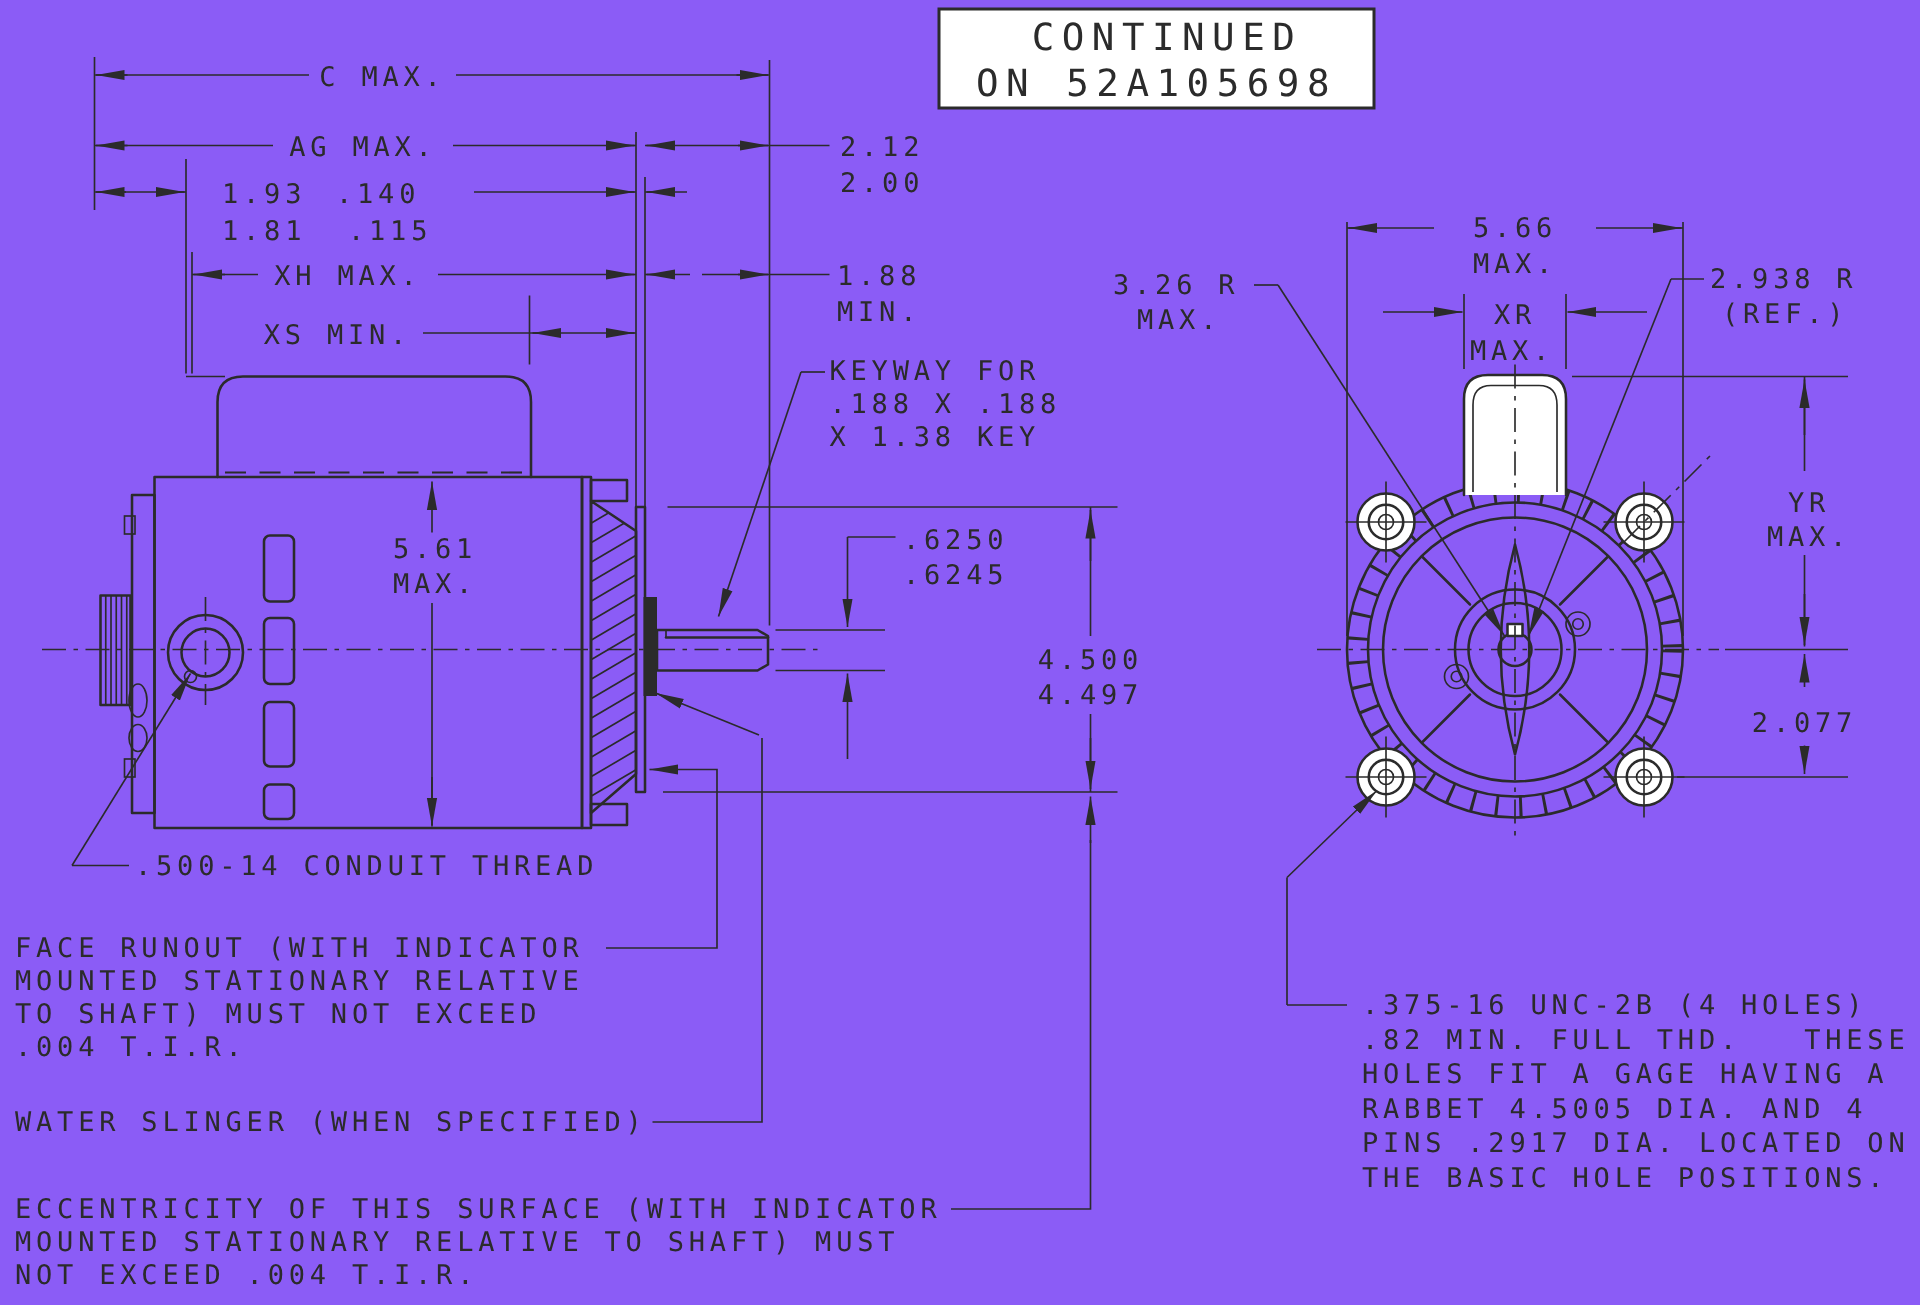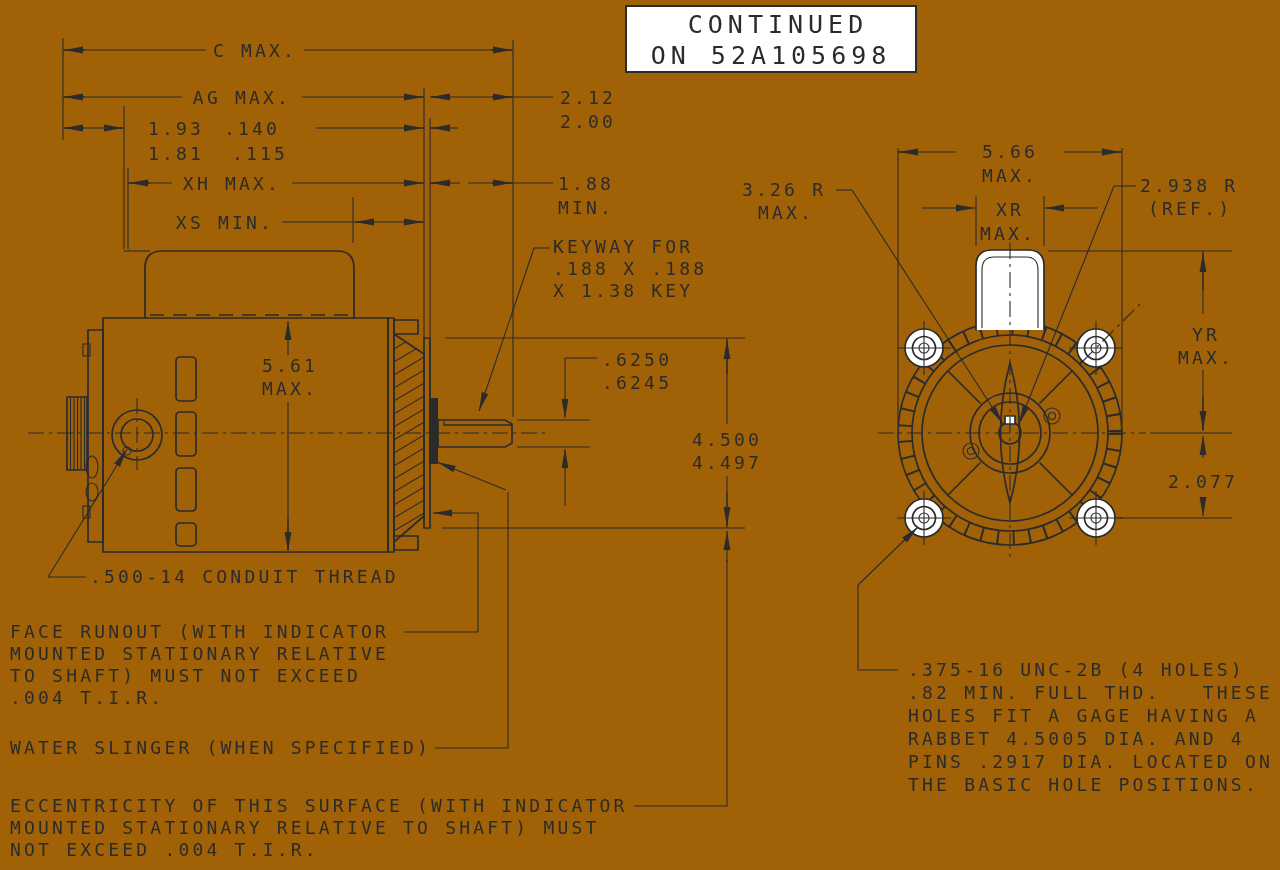--- a/index.html
+++ b/index.html
@@ -1,16 +1,16 @@
 <!DOCTYPE html>
 <html><head>
 <meta charset="utf-8">
 <style>
   html,body{margin:0;padding:0;background:#fff;}
-  .stage{position:relative;width:1280px;height:870px;background:#a16207;overflow:hidden;
+  .stage{position:relative;width:1280px;height:870px;background:#8b5cf6;overflow:hidden;
          font-family:"DejaVu Sans Mono",monospace;}
   svg{position:absolute;left:0;top:0;}
   svg text{white-space:pre;font-family:"DejaVu Sans Mono",monospace;fill:#2b2b2b;}
   .t{font-size:18px;letter-spacing:3.2px;}
   .big{font-size:25px;letter-spacing:5px;}
   .mid{text-anchor:middle;}
   .ln{stroke:#2b2b2b;stroke-width:1.7;fill:none;stroke-linecap:round;stroke-linejoin:round;}
   .tn{stroke:#2b2b2b;stroke-width:1.1;fill:none;stroke-linecap:butt;}
   .cl{stroke:#2b2b2b;stroke-width:1.1;fill:none;stroke-dasharray:16 5 3 5;}
   .dash{stroke:#2b2b2b;stroke-width:1.4;fill:none;stroke-dasharray:14 9;}

